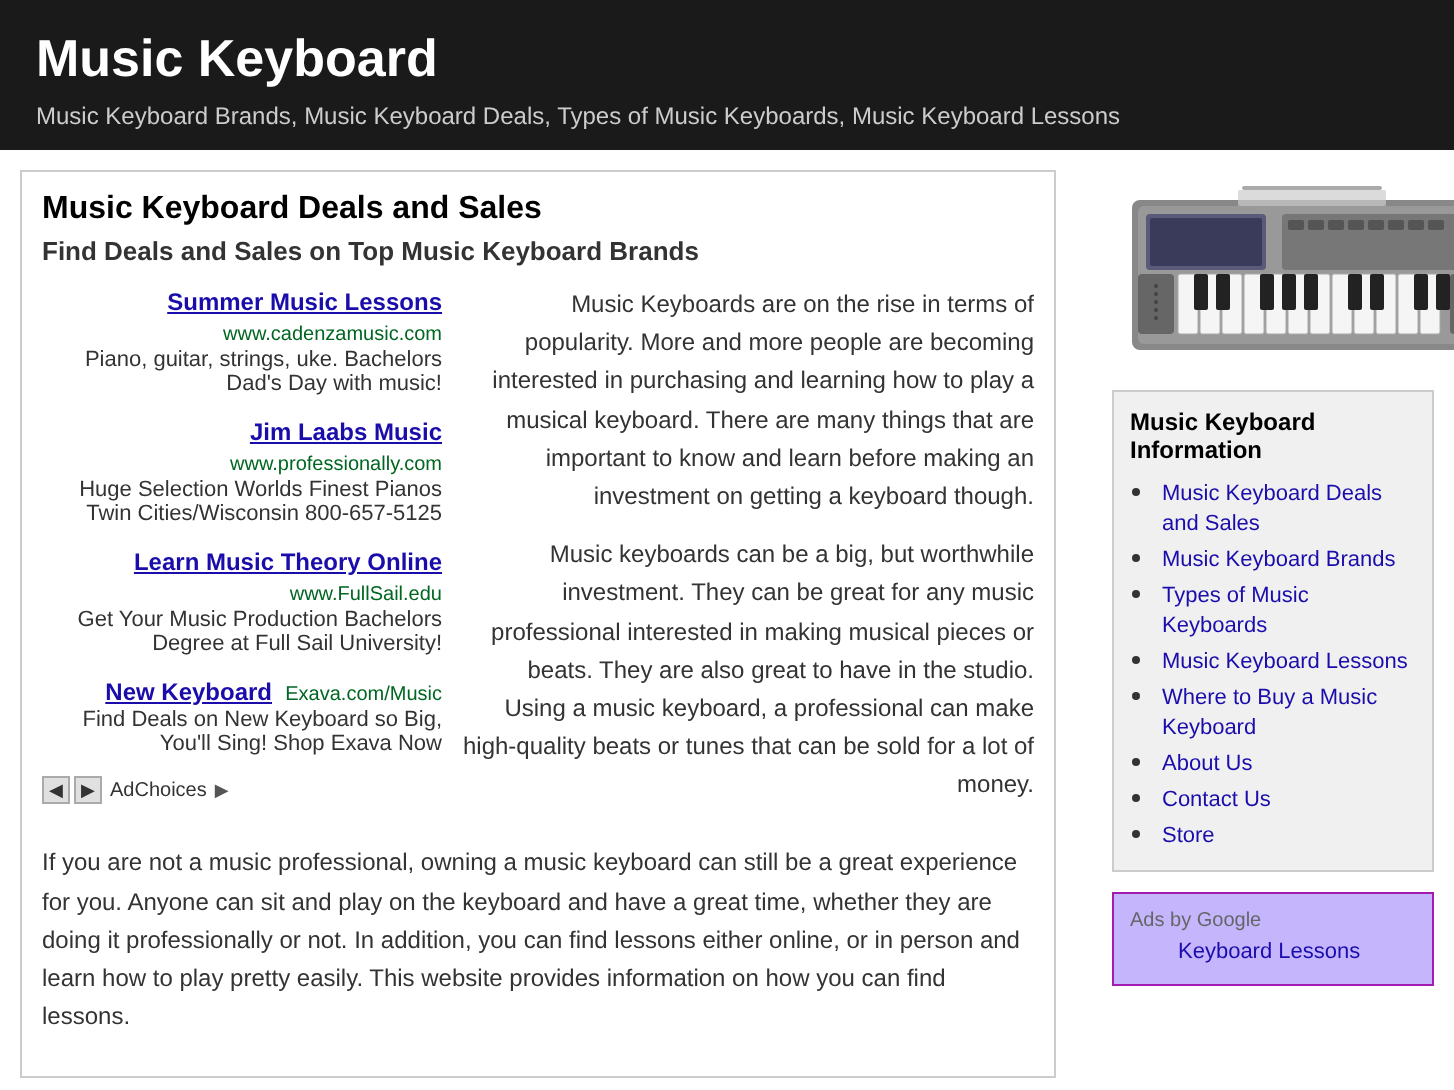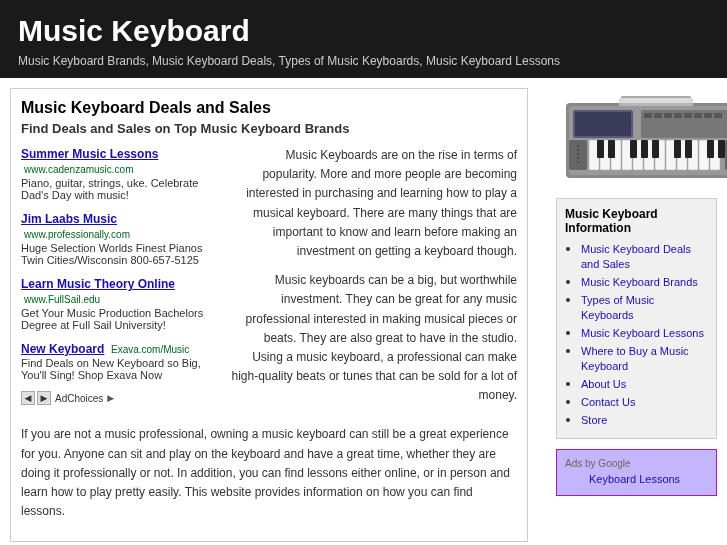--- a/index.html
+++ b/index.html
@@ -5,21 +5,21 @@
     * { margin: 0; padding: 0; box-sizing: border-box; }
     body { font-family: Arial, sans-serif; font-size: 13px; background: #fff; color: #333; width: 727px; }
 
     
     #header {
       background: #1a1a1a;
       padding: 14px 18px 10px 18px;
     }
     #header h1 {
       color: #fff;
-      font-size: 30px;
+      font-size: 26px;
       font-weight: bold;
       margin-bottom: 6px;
     }
     #header p {
       color: #ccc;
       font-size: 12px;
     }
 
     
     #content-wrapper {
@@ -55,20 +55,21 @@
       margin-bottom: 10px;
     }
 
     #ads-column {
       width: 200px;
       flex-shrink: 0;
     }
 
     .ad-item {
       margin-bottom: 10px;
+      text-align: right;
     }
 
     .ad-title {
       font-size: 12px;
       font-weight: bold;
       color: #1a0dab;
       text-decoration: underline;
       cursor: pointer;
     }
 
@@ -227,21 +228,21 @@
       <h2>Music Keyboard Deals and Sales</h2>
       <h3>Find Deals and Sales on Top Music Keyboard Brands</h3>
 
       <div id="ads-section">
 
         <div id="ads-column">
 
           <div class="ad-item">
             <span class="ad-title">Summer Music Lessons</span>
             <span class="ad-url">www.cadenzamusic.com</span>
-            <div class="ad-desc">Piano, guitar, strings, uke. Celebrate Dad's Day with music!</div>
+            <div class="ad-desc">Piano, guitar, strings, uke. Bachelors Dad's Day with music!</div>
           </div>
 
           <div class="ad-item">
             <span class="ad-title">Jim Laabs Music</span>
             <span class="ad-url">www.professionally.com</span>
             <div class="ad-desc">Huge Selection Worlds Finest Pianos Twin Cities/Wisconsin 800-657-5125</div>
           </div>
 
           <div class="ad-item">
             <span class="ad-title">Learn Music Theory Online</span>

